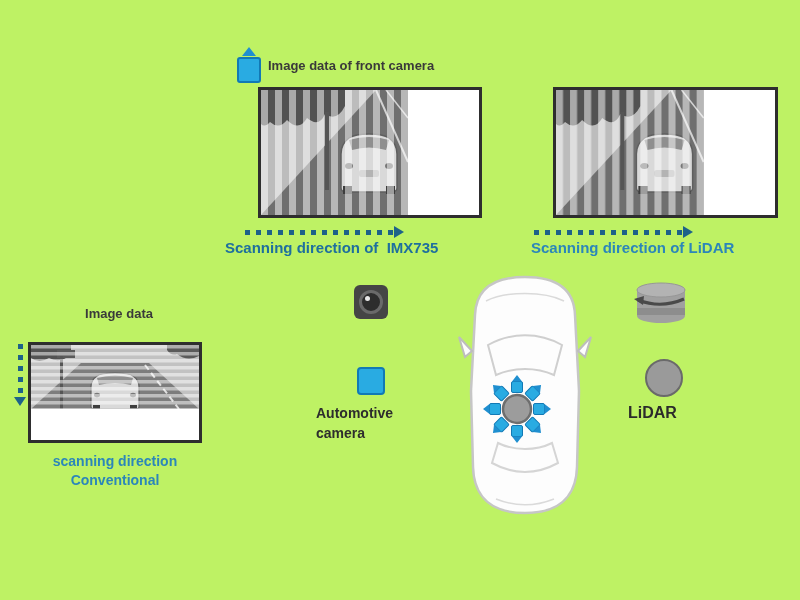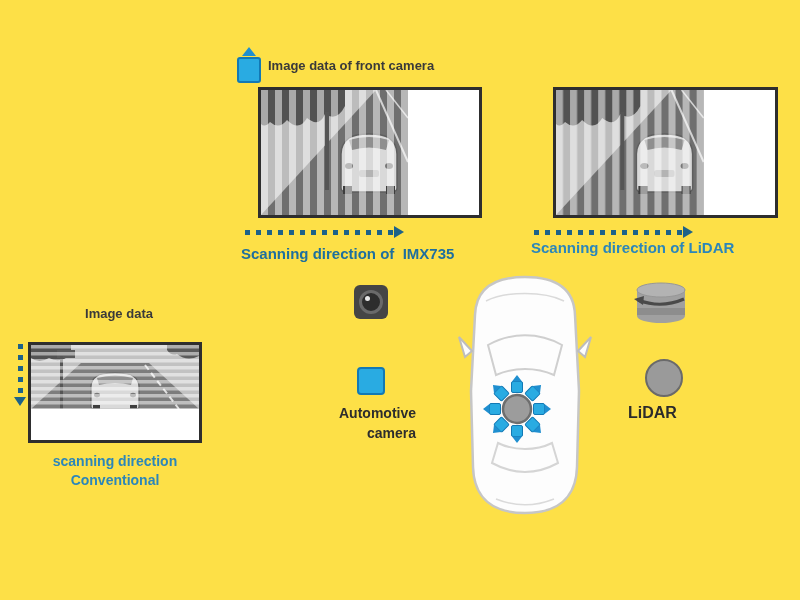--- a/index.html
+++ b/index.html
@@ -1,26 +1,26 @@
 <!DOCTYPE html>
 <html><head>
 <meta charset="utf-8">
 <style>
   html,body{margin:0;padding:0;background:#fff;}
-  .canvas{position:relative;width:800px;height:600px;background:#fde047;overflow:hidden;
+  .canvas{position:relative;width:800px;height:600px;background:#bef264;overflow:hidden;
           font-family:"Liberation Sans",sans-serif;}
   .abs{position:absolute;}
 
   
   .panel-title{font-size:13px;font-weight:bold;color:#3a3a3a;white-space:pre;}
   .scan-label{font-size:15px;font-weight:bold;white-space:pre;}
   .scan-imx{color:#1e6f9e;}
   .scan-lidar{color:#2b86ba;}
   .conv-label{font-size:14px;font-weight:bold;color:#2b86ba;line-height:19px;text-align:center;}
-  .legend-label{font-size:14px;font-weight:bold;color:#2d2d2d;line-height:20px;text-align:right;}
+  .legend-label{font-size:14px;font-weight:bold;color:#2d2d2d;line-height:20px;text-align:left;}
   .lidar-label{font-size:16px;font-weight:bold;color:#2b2b2b;text-align:left;}
 
   
   .scene-frame{box-sizing:border-box;border:3px solid #2e2e2e;background:#fff;}
   .scene-frame svg{display:block;width:100%;height:100%;}
 
   
   .dots-row{display:flex;align-items:center;}
   .dots-h{width:148px;height:5px;
           background:repeating-linear-gradient(90deg,#1d6289 0 5px,transparent 5px 11px);}
@@ -82,21 +82,21 @@
       </defs>
       <rect width="147" height="125" fill="url(#vs1)"></rect>
       <rect x="147" width="71" height="125" fill="#ffffff"></rect>
     </svg>
   </div>
 
   <div class="abs dots-row" style="left:245px;top:226px;">
     <span class="dots-h"></span>
     <span class="head-right"></span>
   </div>
-  <div class="abs scan-label scan-imx" style="left:241px;top:239px;margin-top:6px;">Scanning direction of  IMX735</div>
+  <div class="abs scan-label scan-imx" style="left:225px;top:239px;">Scanning direction of  IMX735</div>
 
 
   <div class="abs scene-frame" style="left:553px;top:87px;width:225px;height:131px;">
     <svg viewBox="0 0 218 125" preserveAspectRatio="none">
       <rect width="218" height="125" fill="#bcbcbc"></rect>
       <polygon points="0,125 115,0 147,0 147,125" fill="#6f6f6f"></polygon>
       <path d="M0,0 H84 V16 Q76,32 64,24 Q58,38 46,28 Q38,42 26,30 Q18,40 9,32 Q4,38 0,34 Z" fill="#525252"></path>
       <rect x="64" y="22" width="4" height="78" fill="#555555"></rect>
       <line x1="115" y1="0" x2="147" y2="72" stroke="#d2d2d2" stroke-width="2"></line>
       <line x1="125" y1="0" x2="147" y2="28" stroke="#d2d2d2" stroke-width="1.5"></line>

